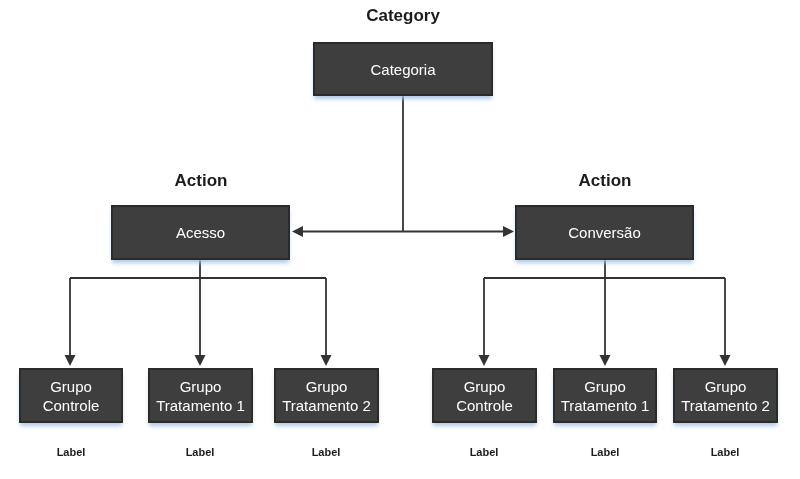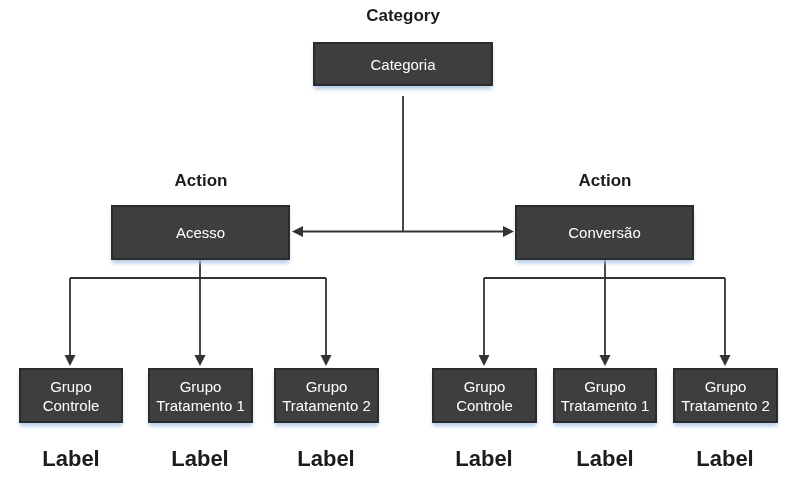--- a/index.html
+++ b/index.html
@@ -25,21 +25,21 @@
     font-weight:bold;
     font-size:17px;
     text-align:left;
     white-space:nowrap;
     transform:translateX(-50%);
   }
   .caption{
     position:absolute;
     color:#1c1c1c;
     font-weight:bold;
-    font-size:22px;
+    font-size:11px;
     text-align:right;
     white-space:nowrap;
     transform:translateX(-50%);
   }
   svg.connectors{position:absolute;left:0;top:0;width:800px;height:479px;}
   svg.connectors line, svg.connectors path{stroke:#333333;stroke-width:1.8;fill:none;}
   svg.connectors polygon{fill:#333333;stroke:none;}
 </style>
 </head>
 <body>
@@ -70,21 +70,21 @@
     <path d="M725 278 V356"></path>
     <polygon points="484,366 478.5,355 489.5,355"></polygon>
     <polygon points="605,366 599.5,355 610.5,355"></polygon>
     <polygon points="725,366 719.5,355 730.5,355"></polygon>
   </svg>
 
   <div class="heading" style="left:403px;top:6px;">Category</div>
   <div class="heading" style="left:201px;top:171px;">Action</div>
   <div class="heading" style="left:605px;top:171px;">Action</div>
 
-  <div class="node" style="left:313px;top:42px;width:180px;height:44px;">
+  <div class="node" style="left:313px;top:42px;width:180px;height:54px;">
     <span>Categoria</span>
   </div>
 
   <div class="node" style="left:111px;top:205px;width:179px;height:55px;">
     <span>Acesso</span>
   </div>
   <div class="node" style="left:515px;top:205px;width:179px;height:55px;">
     <span>Conversão</span>
   </div>
 

